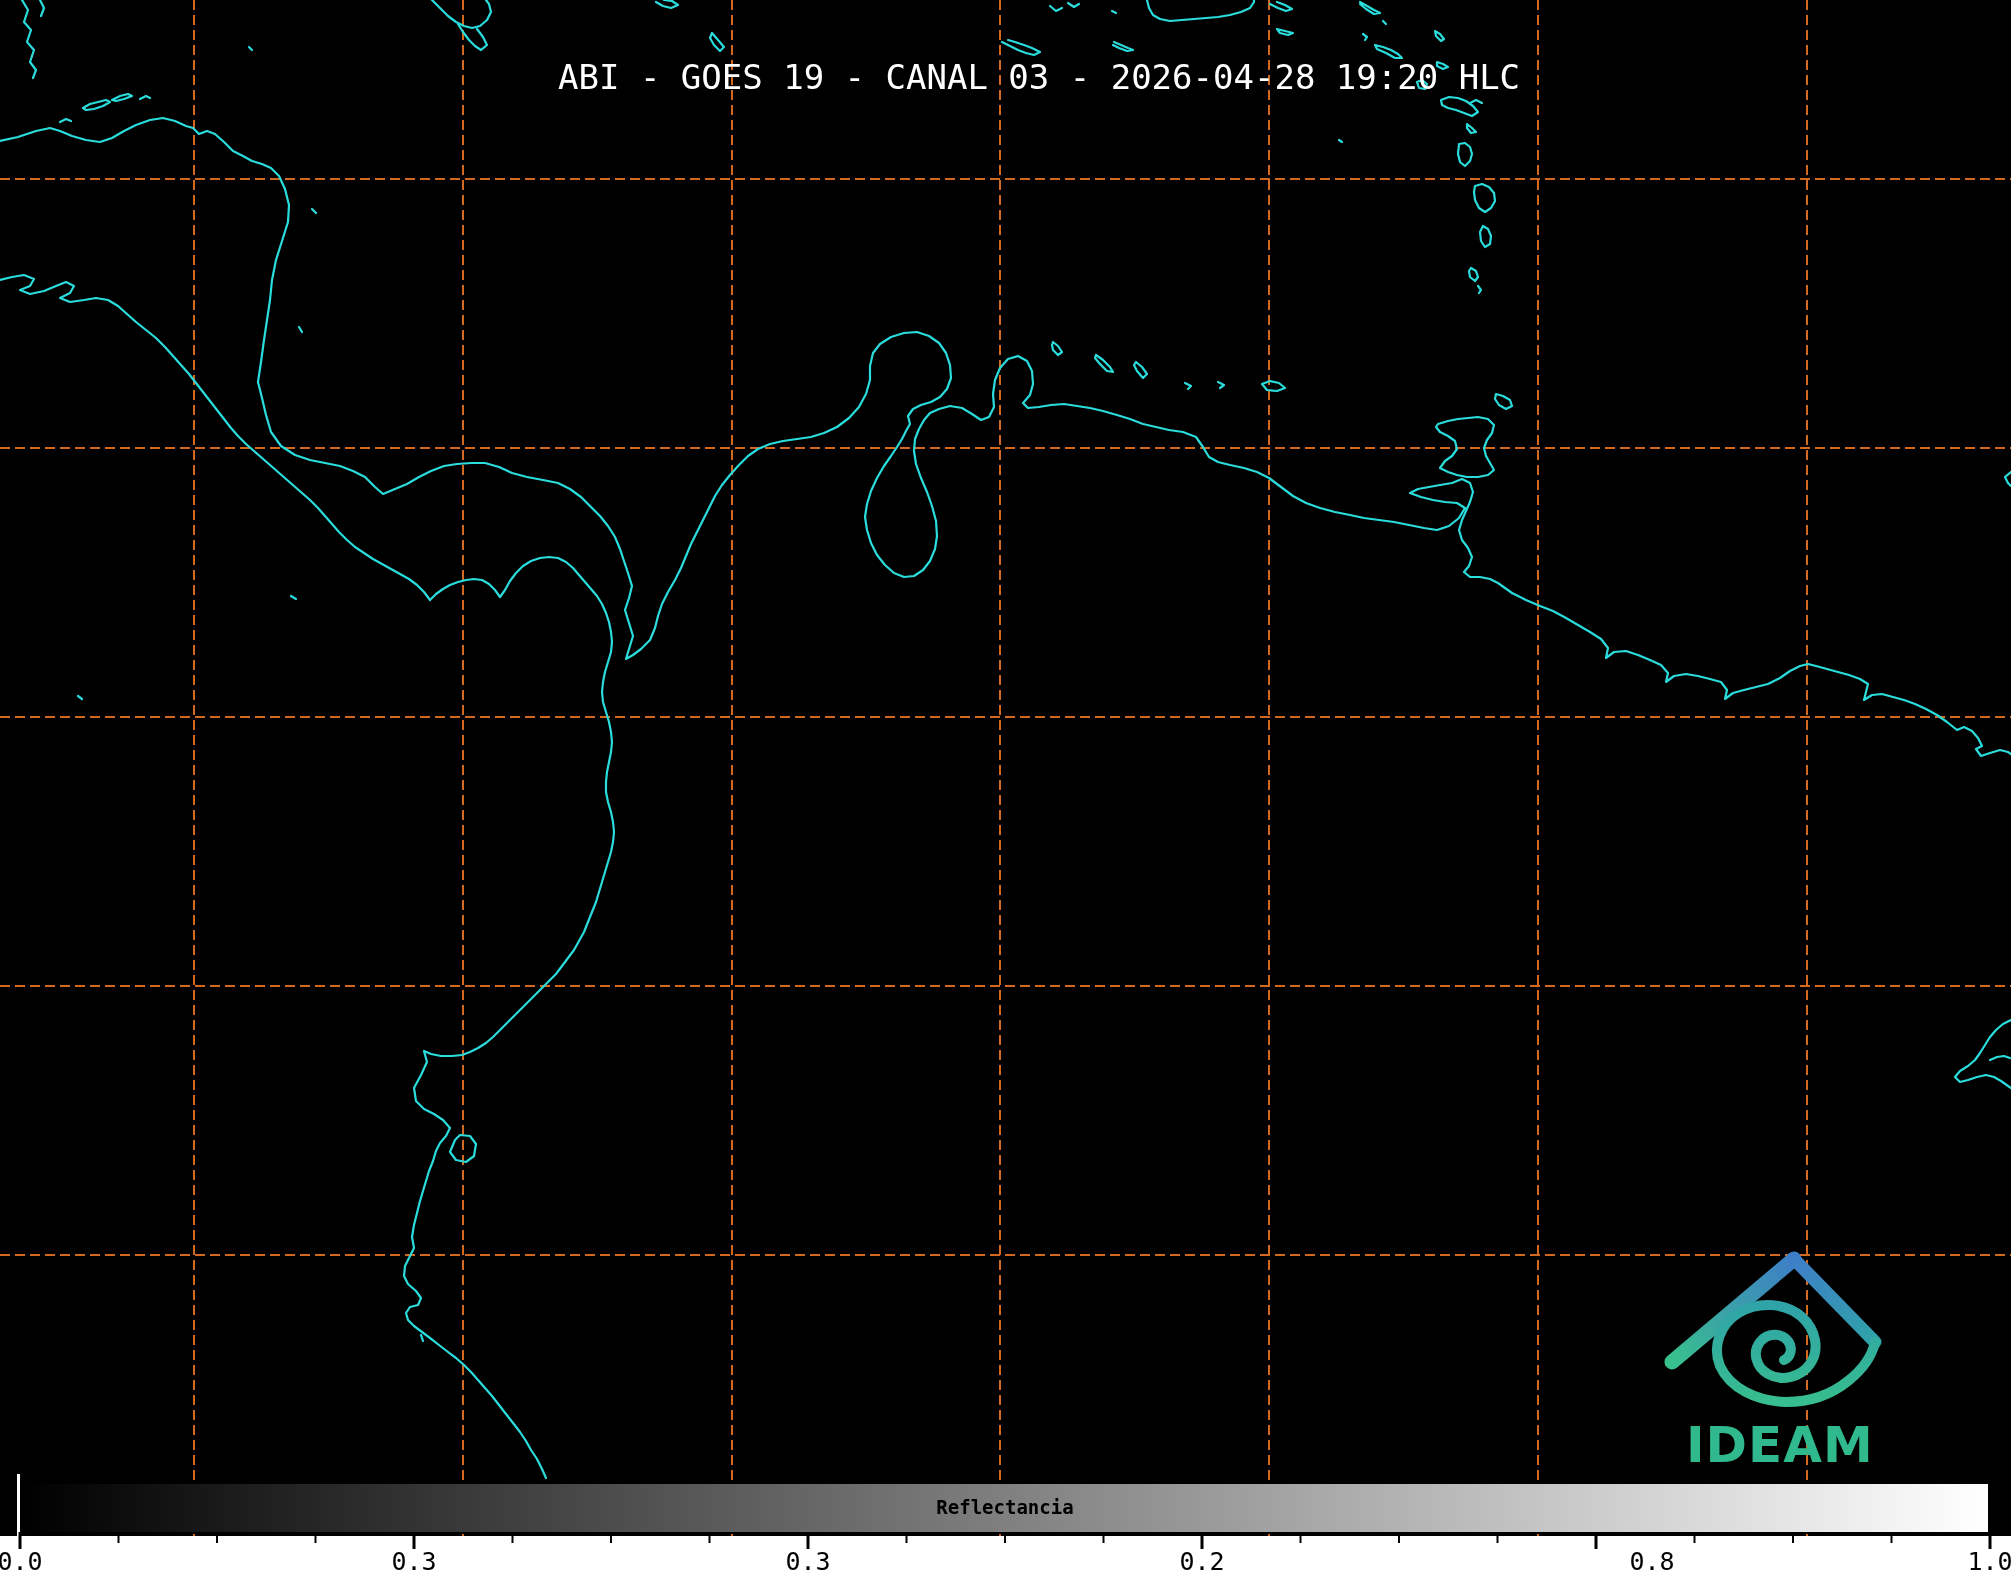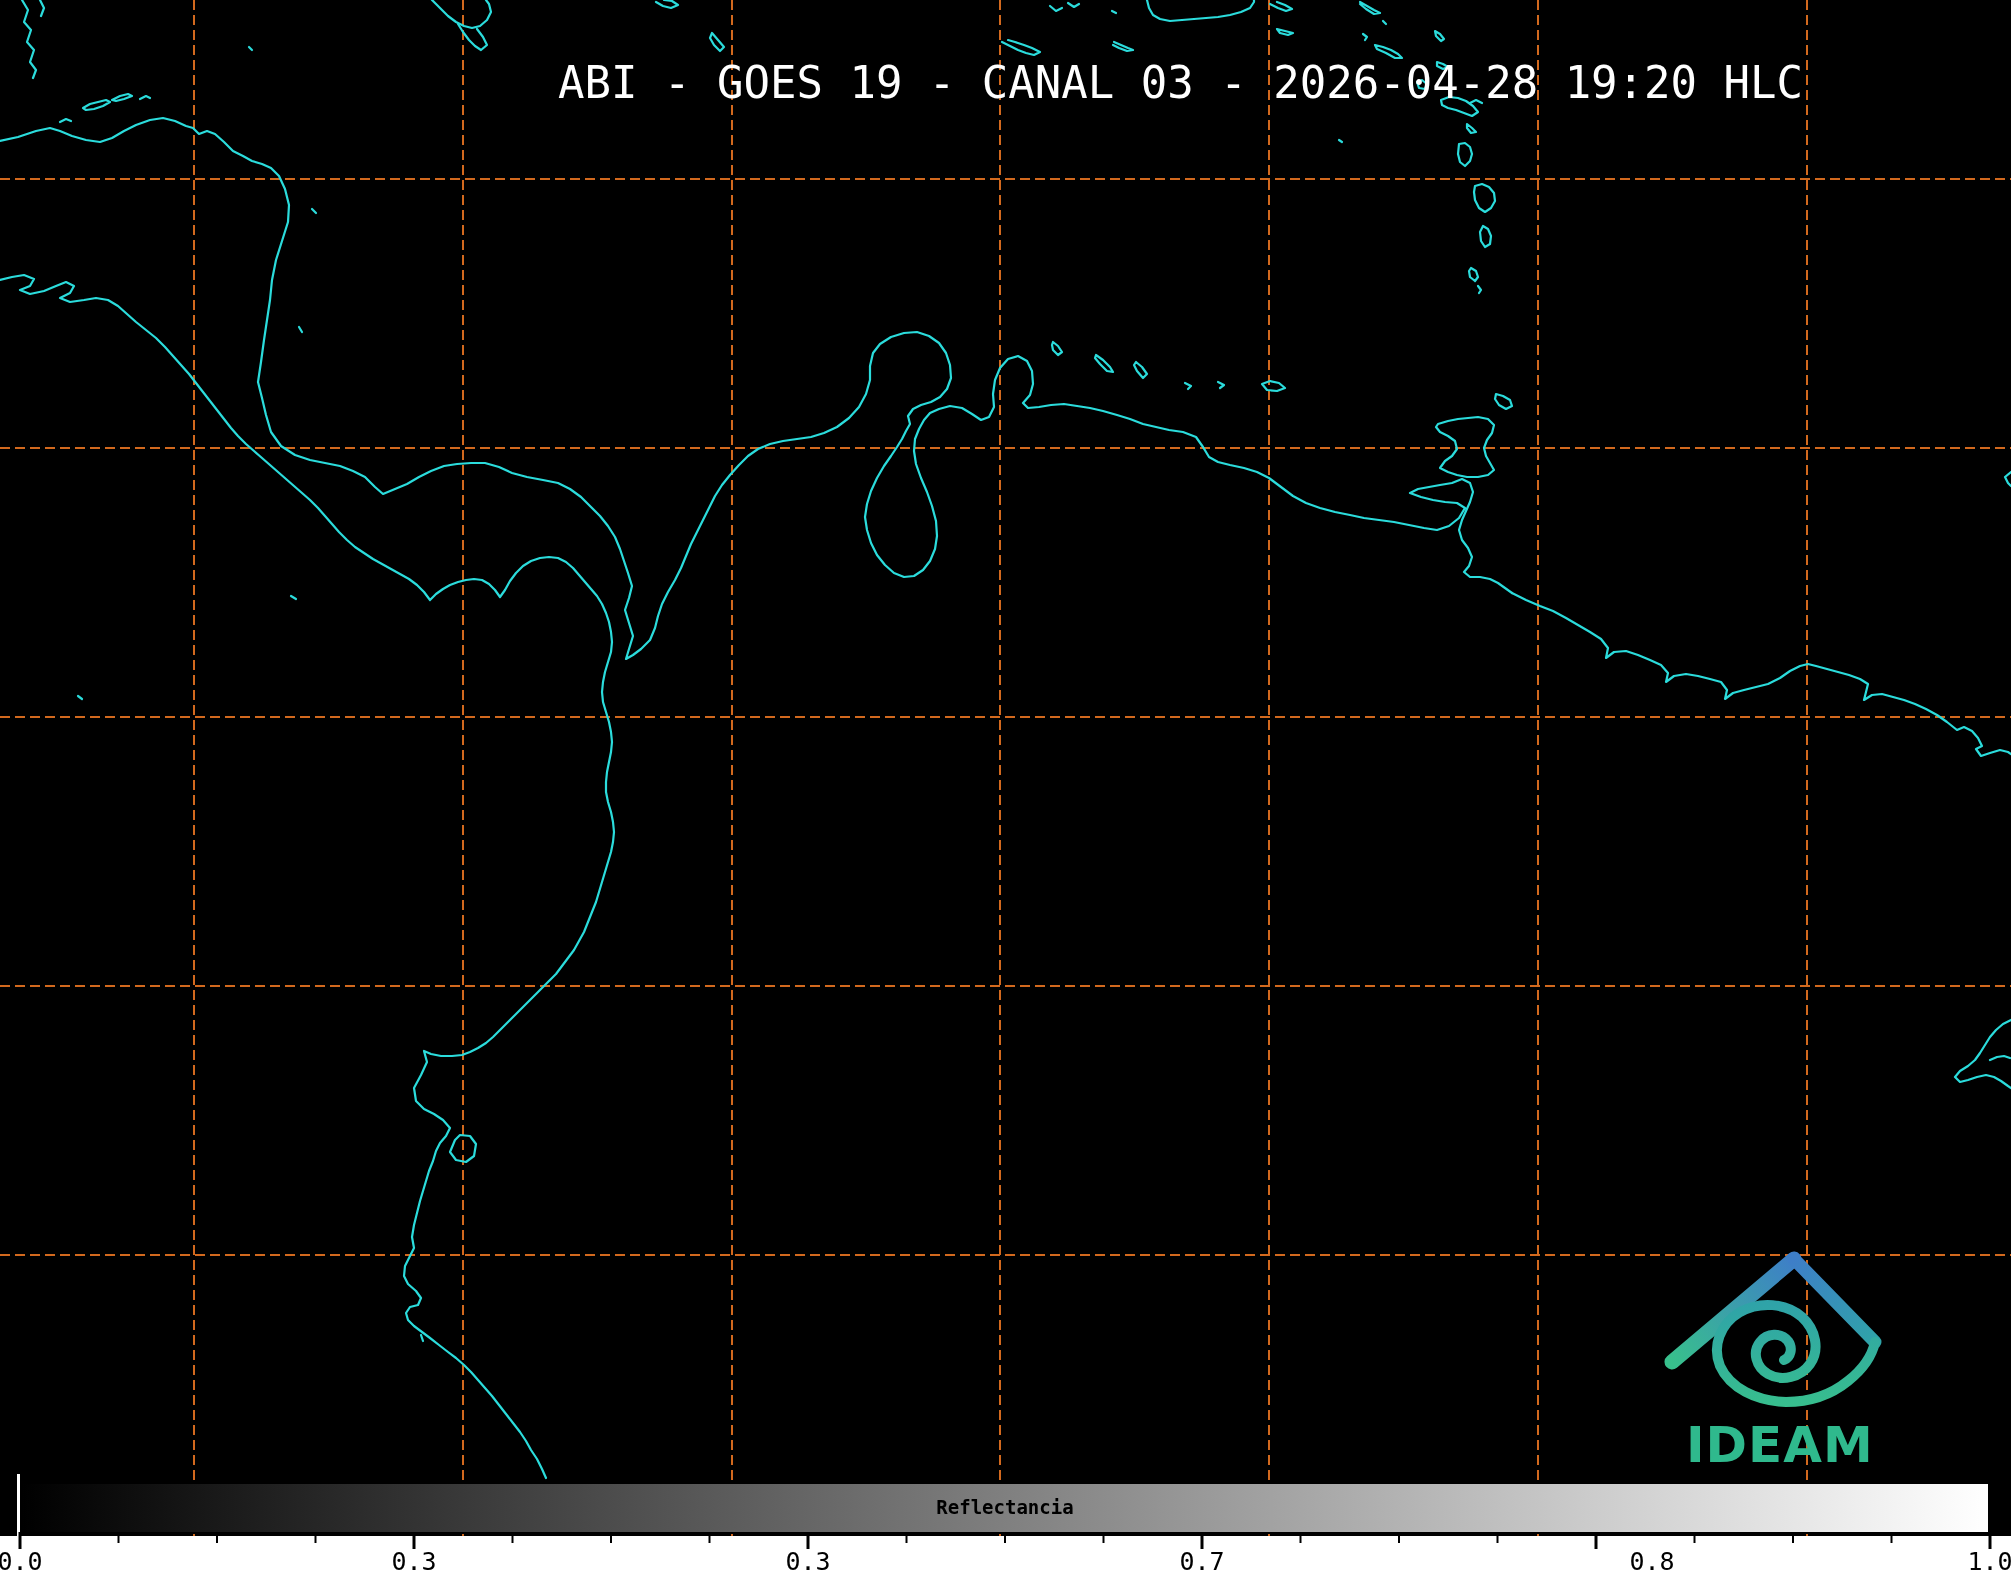--- a/index.html
+++ b/index.html
@@ -1,20 +1,20 @@
 <!DOCTYPE html>
 <html><head>
 <meta charset="utf-8">
 <style>
   html,body{margin:0;padding:0;background:#ffffff;}
   #stage{position:relative;width:2011px;height:1577px;background:#ffffff;overflow:hidden;
          font-family:"DejaVu Sans Mono", monospace;}
   #map-area{position:absolute;left:0;top:0;width:2011px;height:1536px;background:#000000;}
   #map-svg{position:absolute;left:0;top:0;}
-  #map-title{position:absolute;left:558px;top:57px;color:#ffffff;font-size:44px;
+  #map-title{position:absolute;left:558px;top:57px;color:#ffffff;font-size:34px;
              font-family:"DejaVu Sans Mono", monospace;white-space:pre;}
   #colorbar-white-edge{position:absolute;left:17px;top:1474px;width:3px;height:78px;background:#ffffff;}
   #colorbar{position:absolute;left:20px;top:1482px;width:1970px;height:52px;box-sizing:border-box;
             border:2px solid #000;background:linear-gradient(to right,#000000,#ffffff);}
   #colorbar-label{position:absolute;left:50%;top:50%;transform:translate(-50%,-54%);
                   color:#000;font-weight:bold;font-size:19px;font-family:"DejaVu Sans Mono", monospace;}
   #ticks-svg{position:absolute;left:0;top:1530px;}
   .cb-tick-label{position:absolute;top:1547px;width:80px;margin-left:-40px;text-align:center;
                  color:#000;font-size:25px;font-family:"DejaVu Sans Mono", monospace;}
   #logo-text{font-family:"DejaVu Sans", "Liberation Sans", sans-serif;font-weight:bold;
@@ -161,18 +161,18 @@
       <line x1="1694.5000000000002" x2="1694.5000000000002" y1="2" y2="13" stroke="#000000" stroke-width="2"></line>
       <line x1="1793" x2="1793" y1="2" y2="13" stroke="#000000" stroke-width="2"></line>
       <line x1="1891.5000000000002" x2="1891.5000000000002" y1="2" y2="13" stroke="#000000" stroke-width="2"></line>
       <line x1="1990" x2="1990" y1="2" y2="19" stroke="#000000" stroke-width="3"></line>
     </svg>
 
   <div id="tick-labels">
       <div class="cb-tick-label" style="left: 20px;">0.0</div>
       <div class="cb-tick-label" style="left: 414px;">0.3</div>
       <div class="cb-tick-label" style="left: 808px;">0.3</div>
-      <div class="cb-tick-label" style="left: 1202px;">0.7</div>
+      <div class="cb-tick-label" style="left: 1202px;">0.2</div>
       <div class="cb-tick-label" style="left: 1652px;">0.8</div>
       <div class="cb-tick-label" style="left: 1990px;">1.0</div>
     </div>
 
 </div>
 
 </body></html>

